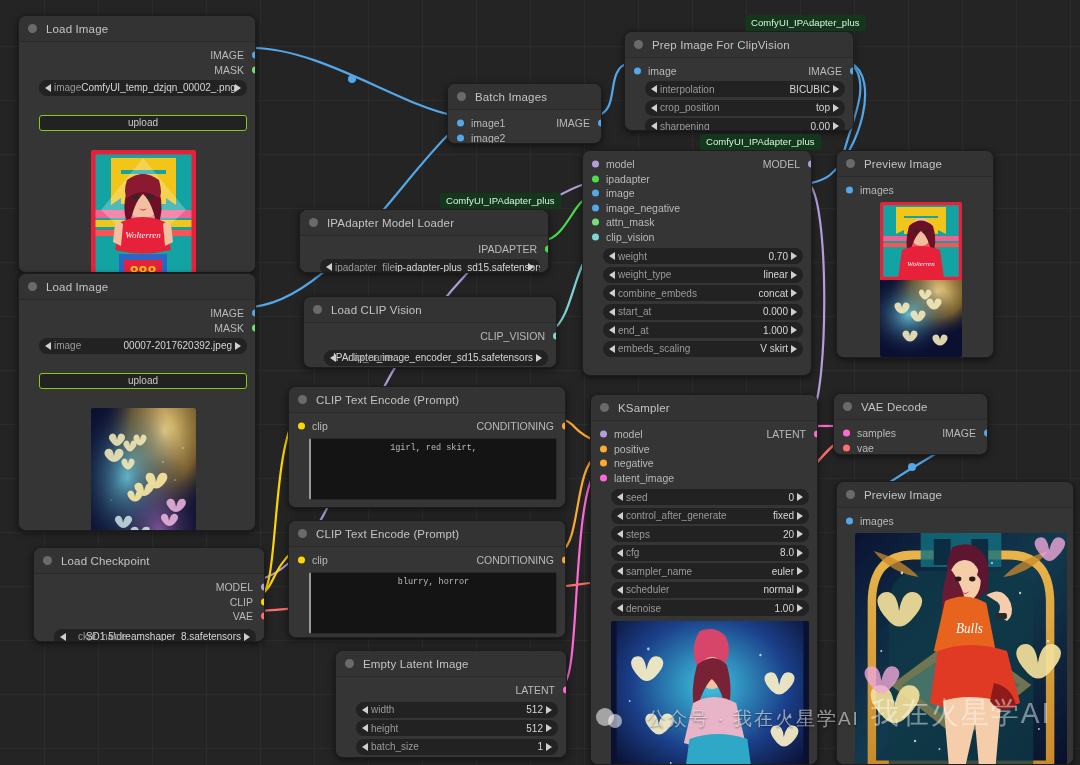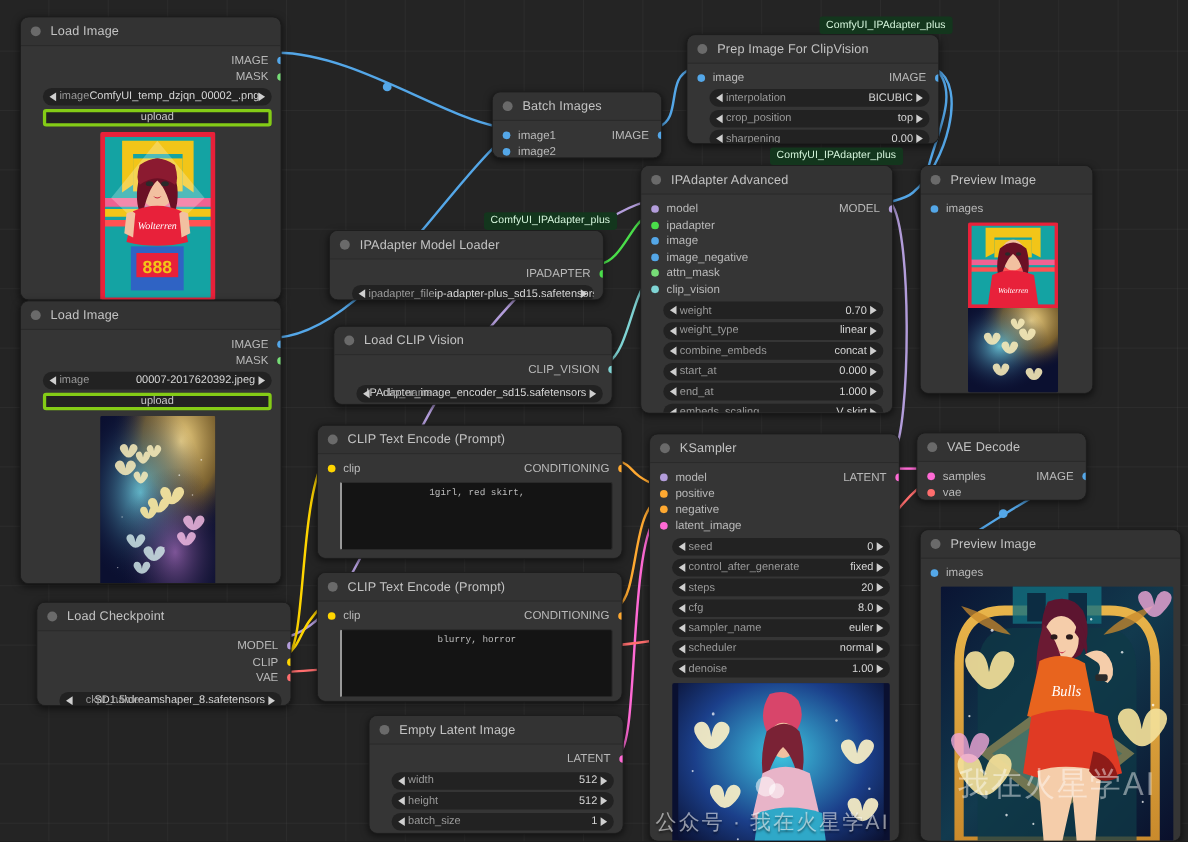--- a/index.html
+++ b/index.html
@@ -92,22 +92,22 @@
     border-top: 4px solid transparent;
     border-bottom: 4px solid transparent;
   }
   .arrow-l { left: 6px; border-right: 6px solid #cfcfcf; }
   .arrow-r { right: 6px; border-left: 6px solid #cfcfcf; }
 
   .widget.overlap .wname { position:absolute; left:15px; }
   .widget.overlap .wval { margin-left:auto; }
 
   .btn-widget {
-    height: 16px; margin: 3px 8px;
-    background: #222; border:3px solid #84cc16; border-radius:3px;
+    height: 16px; margin: 19px 8px;
+    background: #222; border:1px solid #84cc16; border-radius:3px;
     display:flex; align-items:center; justify-content:center;
     font-size: 10px; color:#c9c9c9;
   }
   .textarea-widget {
     margin: 4px 8px; height: 62px;
     background: #141414; border: 1px solid #2a2a2a; border-radius: 2px;
     border-left: 2px solid #999;
     font-family: "Liberation Mono", monospace;
     font-size: 8.5px; color: #bdbdbd;
     padding: 4px 5px; line-height: 1.3;
@@ -124,29 +124,28 @@
     white-space: nowrap;
     letter-spacing: .1px;
     z-index: 30;
   }
 
   .thumb { margin: 5px 8px 2px 8px; border-radius: 2px; overflow: hidden; position: relative; }
   .thumb svg { display:block; width:100%; height:100%; }
 
   .watermark {
     position: absolute;
-    display: flex; align-items: center; gap: 7px;
+    display: flex; align-items: center; gap: 21px;
     color: rgba(255,255,255,0.55);
     font-size: 19px;
     letter-spacing: 2px;
     text-shadow: 0 1px 2px rgba(0,0,0,.45);
     z-index: 40;
     pointer-events: none;
     white-space: nowrap;
-    flex-direction: column;
   }
   .wm-circles { position: relative; width: 30px; height: 22px; }
   .wm-circles i {
     position:absolute; display:block; border-radius:50%;
     background: rgba(255,255,255,0.55);
   }
 </style>
 </head>
 <body>
 
@@ -428,24 +427,20 @@
       <div class="widget overlap" style="margin-top:6px;">
         <span class="arrow-l"></span>
         <span class="wname">clip_name</span>
         <span class="wval">IPAdapter_image_encoder_sd15.safetensors</span>
         <span class="arrow-r"></span>
       </div>
     </div>
   </div>
 
   <div class="node" style="left:582px; top:150px; width:230px; height:226px;">
-    <div class="node-title">
-      <span class="title-dot"></span>
-      <span>IPAdapter Advanced</span>
-    </div>
     <div class="node-body">
       <div class="slot-row" style="justify-content:space-between;">
         <span class="dot left" style="background:#b39ddb"></span>
         <span class="lbl">model</span>
         <span class="lbl">MODEL</span>
         <span class="dot right" style="background:#b39ddb"></span>
       </div>
       <div class="slot-row in">
         <span class="dot left" style="background:#4ade4a"></span>
         <span class="lbl">ipadapter</span>

